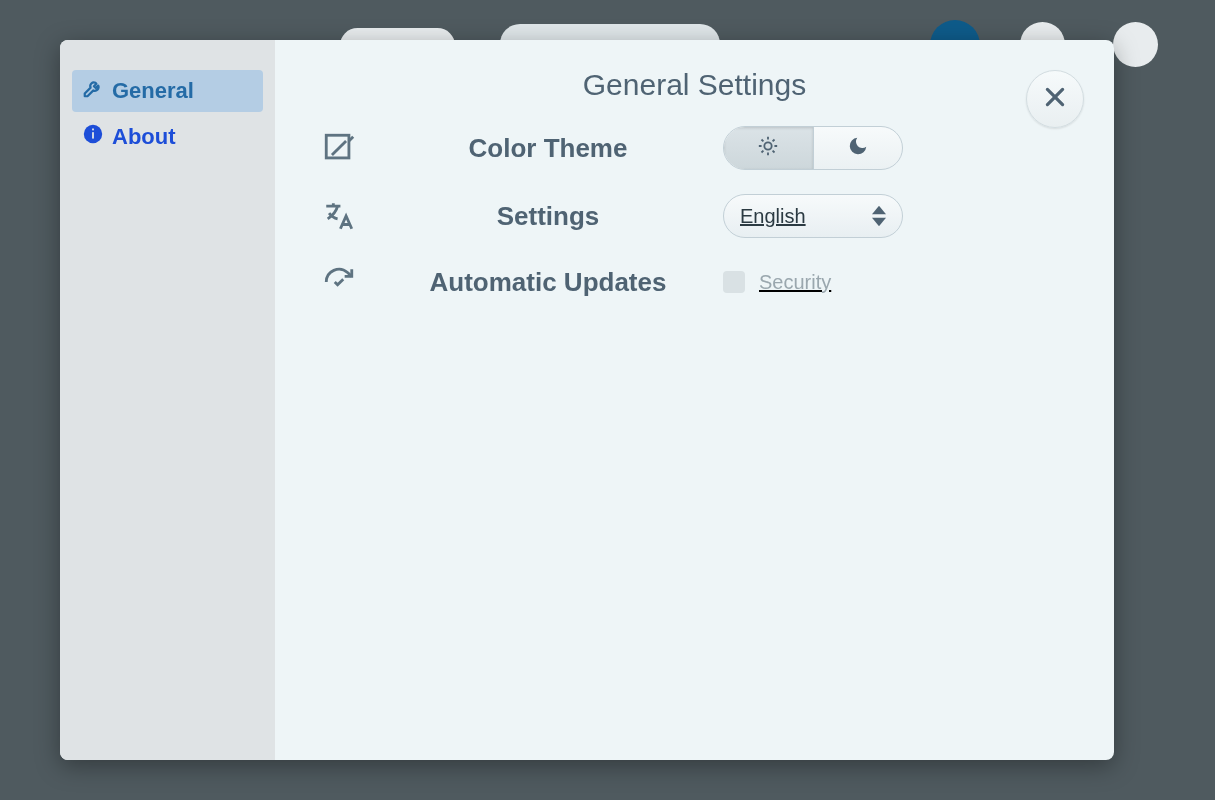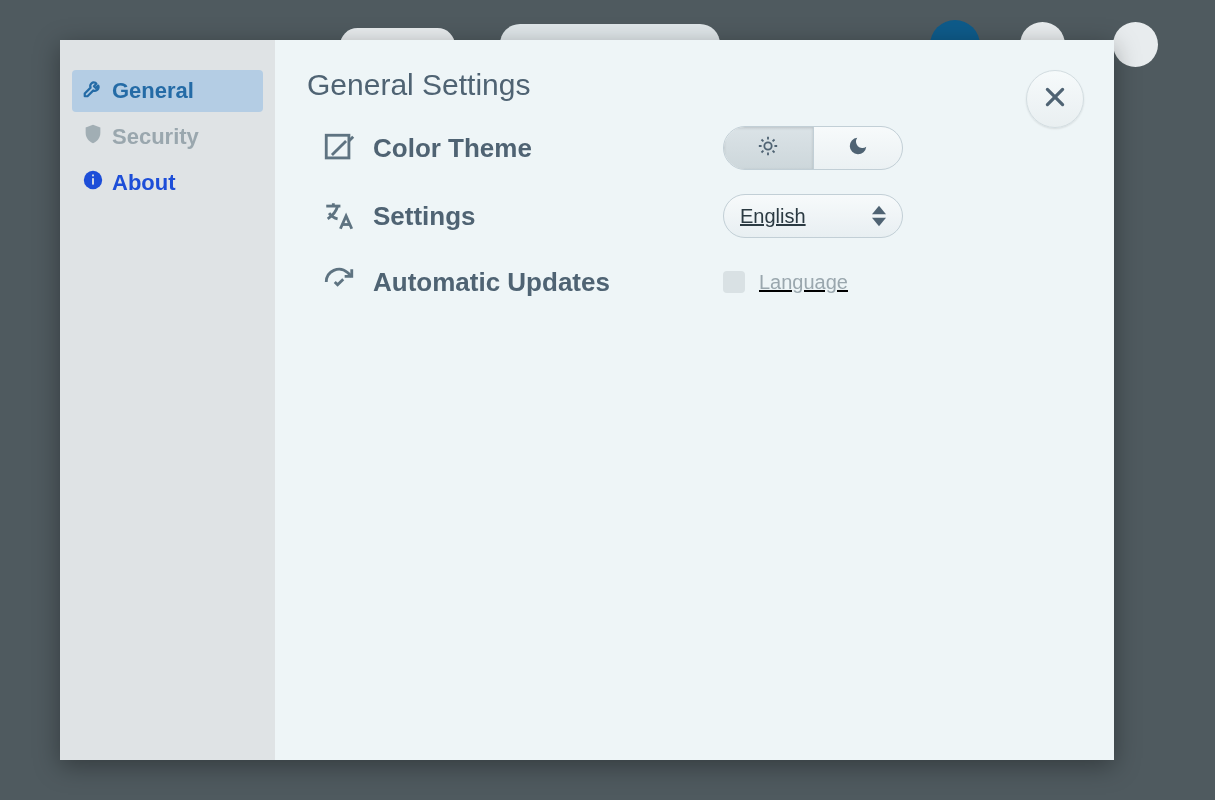--- a/index.html
+++ b/index.html
@@ -22,24 +22,25 @@
   .bg-pill1 { position:absolute; top:28px; left:340px; width:115px; height:35px; border-radius:18px; background:#e8ecee;}
   .bg-pill2 { position:absolute; top:24px; left:500px; width:220px; height:40px; border-radius:20px; background:#dfe6e9;}
 
   .modal {
     position: absolute;
     top: 40px;
     left: 60px;
     width: 1054px;
     height: 720px;
     background: #eef5f7;
-    border-radius: 0;
+    border-radius: 8px;
     box-shadow: 0 6px 24px rgba(0,0,0,.35);
     display: flex;
     overflow: hidden;
+    text-align: center;
   }
   .sidebar {
     width: 215px;
     background: #dfe3e5;
     padding: 30px 12px 0 12px;
   }
   .sidebar-item {
     display: flex;
     align-items: center;
     gap: 8px;
@@ -189,28 +190,20 @@
 <div class="modal">
 
   <div class="sidebar">
     <div class="sidebar-item active">
       <span>
         <svg viewBox="0 0 24 24" fill="none" stroke="currentColor" stroke-width="2.4" stroke-linecap="round" stroke-linejoin="round">
             <path d="M14.7 6.3a4 4 0 0 0-5.3 5.3L3 18v3h3l6.4-6.4a4 4 0 0 0 5.3-5.3l-2.7 2.7-2-2 2.7-2.7z"></path>
           </svg>
       </span>
       <span>General</span>
-    </div>
-    <div class="sidebar-item disabled">
-      <span>
-        <svg viewBox="0 0 24 24" fill="currentColor">
-            <path d="M12 2l8 3v6c0 5-3.4 9.3-8 11-4.6-1.7-8-6-8-11V5l8-3z" opacity=".9"></path>
-          </svg>
-      </span>
-      <span>Security</span>
     </div>
     <div class="sidebar-item normal">
       <span>
         <svg viewBox="0 0 24 24" fill="currentColor">
             <circle cx="12" cy="12" r="10"></circle>
             <rect x="11" y="10" width="2" height="7" fill="#dfe3e5"></rect>
             <rect x="11" y="6" width="2" height="2" fill="#dfe3e5"></rect>
           </svg>
       </span>
       <span>About</span>
@@ -293,18 +286,18 @@
       <span class="row-icon">
         <svg viewBox="0 0 24 24" fill="none" stroke="currentColor" stroke-width="2">
             <path d="M3 12a9 9 0 0 1 15-6.7L21 8"></path>
             <path d="M21 3v5h-5"></path>
             <path d="M9 12l2 2 4-4"></path>
           </svg>
       </span>
       <span class="row-label">Automatic Updates</span>
       <div class="row-control updates-control">
         <div class="checkbox-dis"></div>
-        <span class="dis-label">Language</span>
+        <span class="dis-label">Security</span>
       </div>
     </div>
 
   </div>
 </div>
 
 </body></html>

